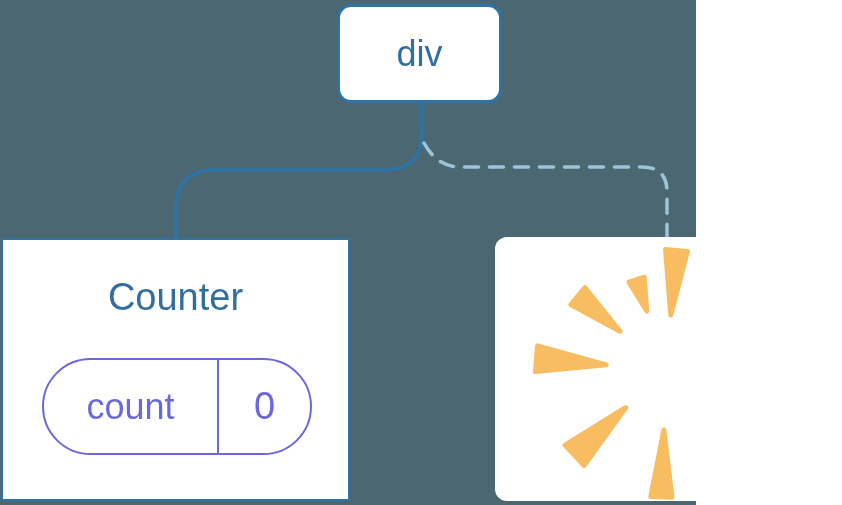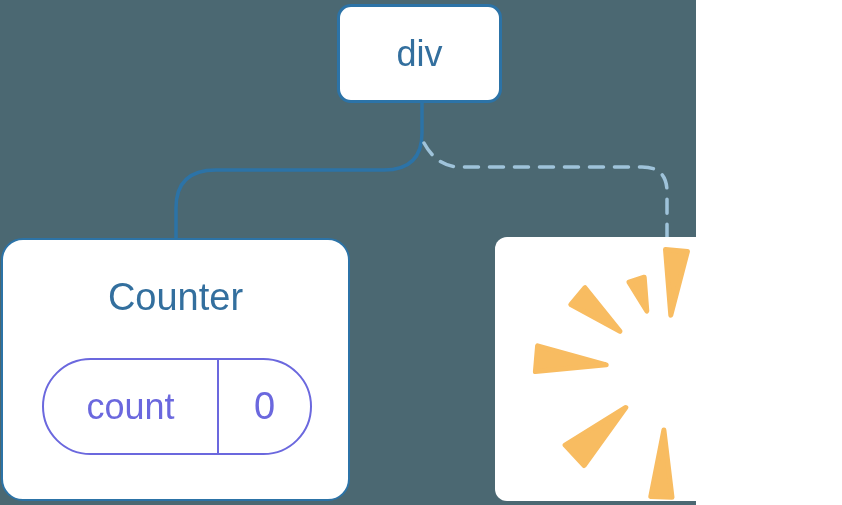--- a/index.html
+++ b/index.html
@@ -26,21 +26,21 @@
   .edge-dashed{stroke:var(--dashed-edge);stroke-width:3.5;fill:none;stroke-dasharray:14 11;stroke-linecap:round;}
   .node{position:absolute;background:var(--node-bg);}
   .root-node{
     left:337px;top:4px;width:165px;height:99px;
     border:3px solid var(--node-border-blue);border-radius:14px;
     display:flex;align-items:center;justify-content:center;
     font-size:36px;font-weight:500;color:var(--node-text-blue);
   }
   .counter-node{
     left:1px;top:238px;width:349px;height:263px;
-    border:2px solid var(--node-border-blue);border-radius:22px;
+    border:2px solid var(--node-border-blue);border-radius:1px;
   }
   .removed-node{
     left:495px;top:237px;width:343px;height:264px;border-radius:12px;
   }
   .counter-title{
     margin-top:36px;text-align:center;
     font-size:38px;font-weight:500;color:var(--node-text-blue);
   }
   .state-pill{
     position:absolute;left:39px;top:118px;width:270px;height:97px;

